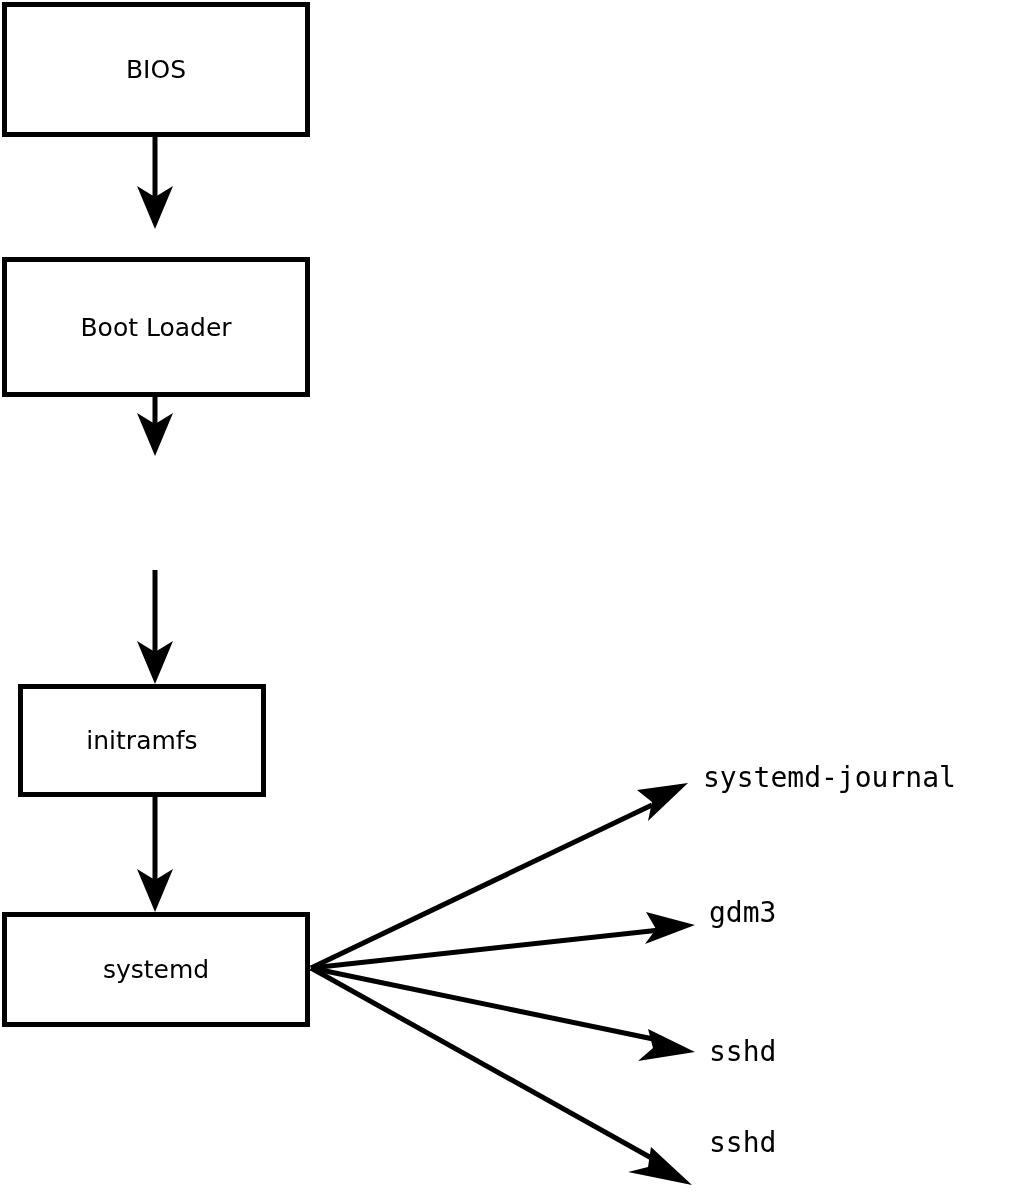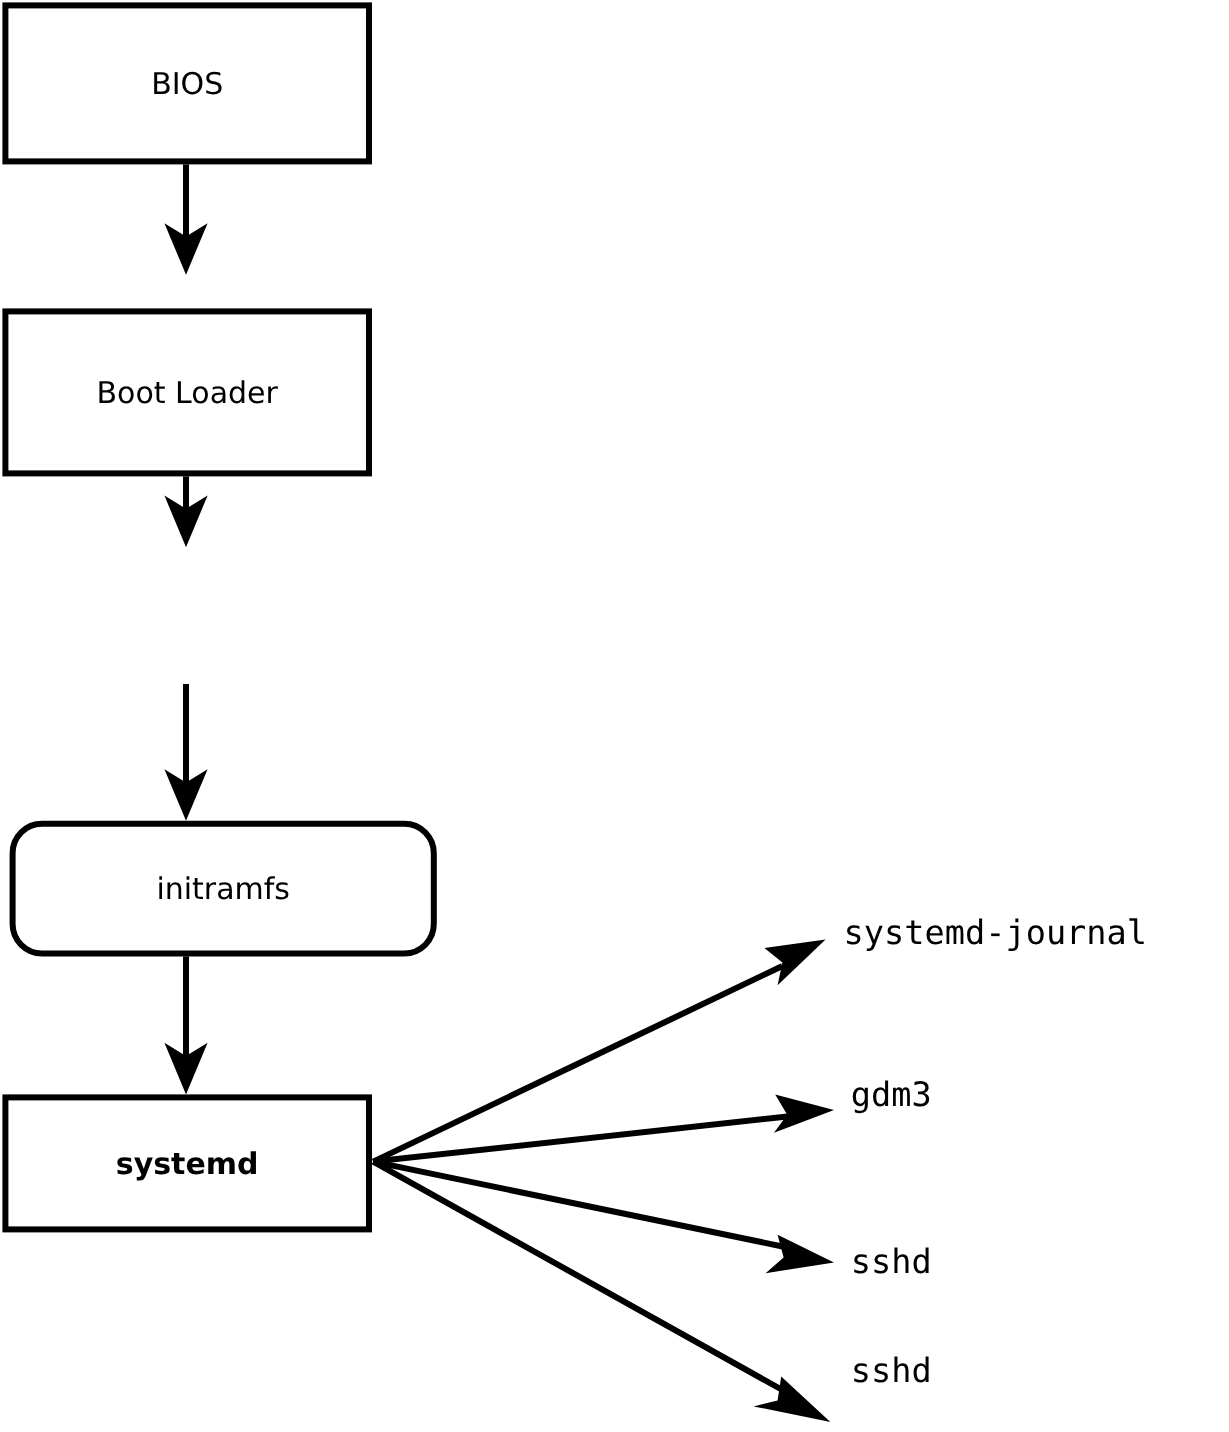--- a/index.html
+++ b/index.html
@@ -103,25 +103,25 @@
 
   <div class="node-box" style="left:2px; top:2px; width:308px; height:135px;">
     <span class="node-label">BIOS</span>
   </div>
 
   <div class="node-box" style="left:2px; top:229px; width:308px; height:140px;margin-top:28px;">
     <span class="node-label">Boot Loader</span>
   </div>
 
 
-  <div class="node-box" style="left:8px; top:684px; width:356px; height:113px;border-radius:27px;">
+  <div class="node-box" style="left:18px; top:684px; width:248px; height:113px;">
     <span class="node-label">initramfs</span>
   </div>
 
-  <div class="node-box" style="left:2px; top:912px; width:308px; height:115px;font-weight:bold;">
+  <div class="node-box" style="left:2px; top:912px; width:308px; height:115px;">
     <span class="node-label">systemd</span>
   </div>
 
 
   <div class="service-label" style="left:703px; top:761px;">systemd-journal</div>
 
   <div class="service-label" style="left:709px; top:896px;">gdm3</div>
 
   <div class="service-label" style="left:709px; top:1035px;">sshd</div>
 

